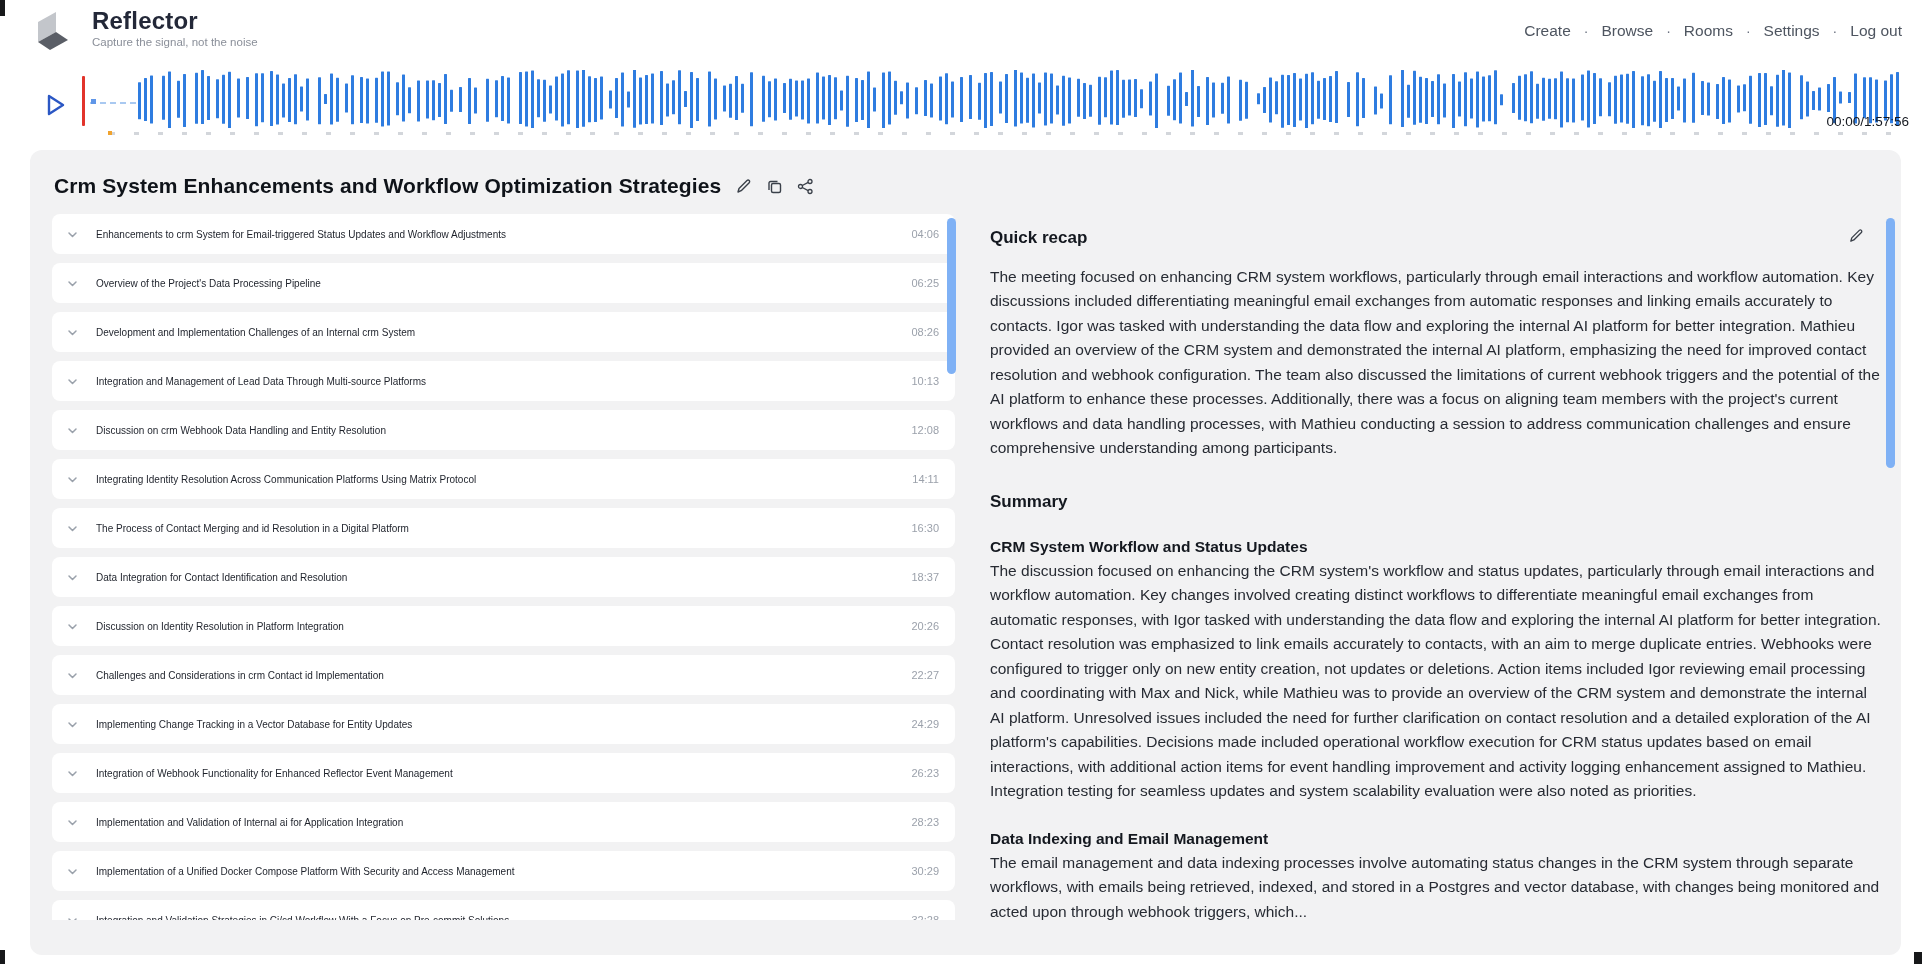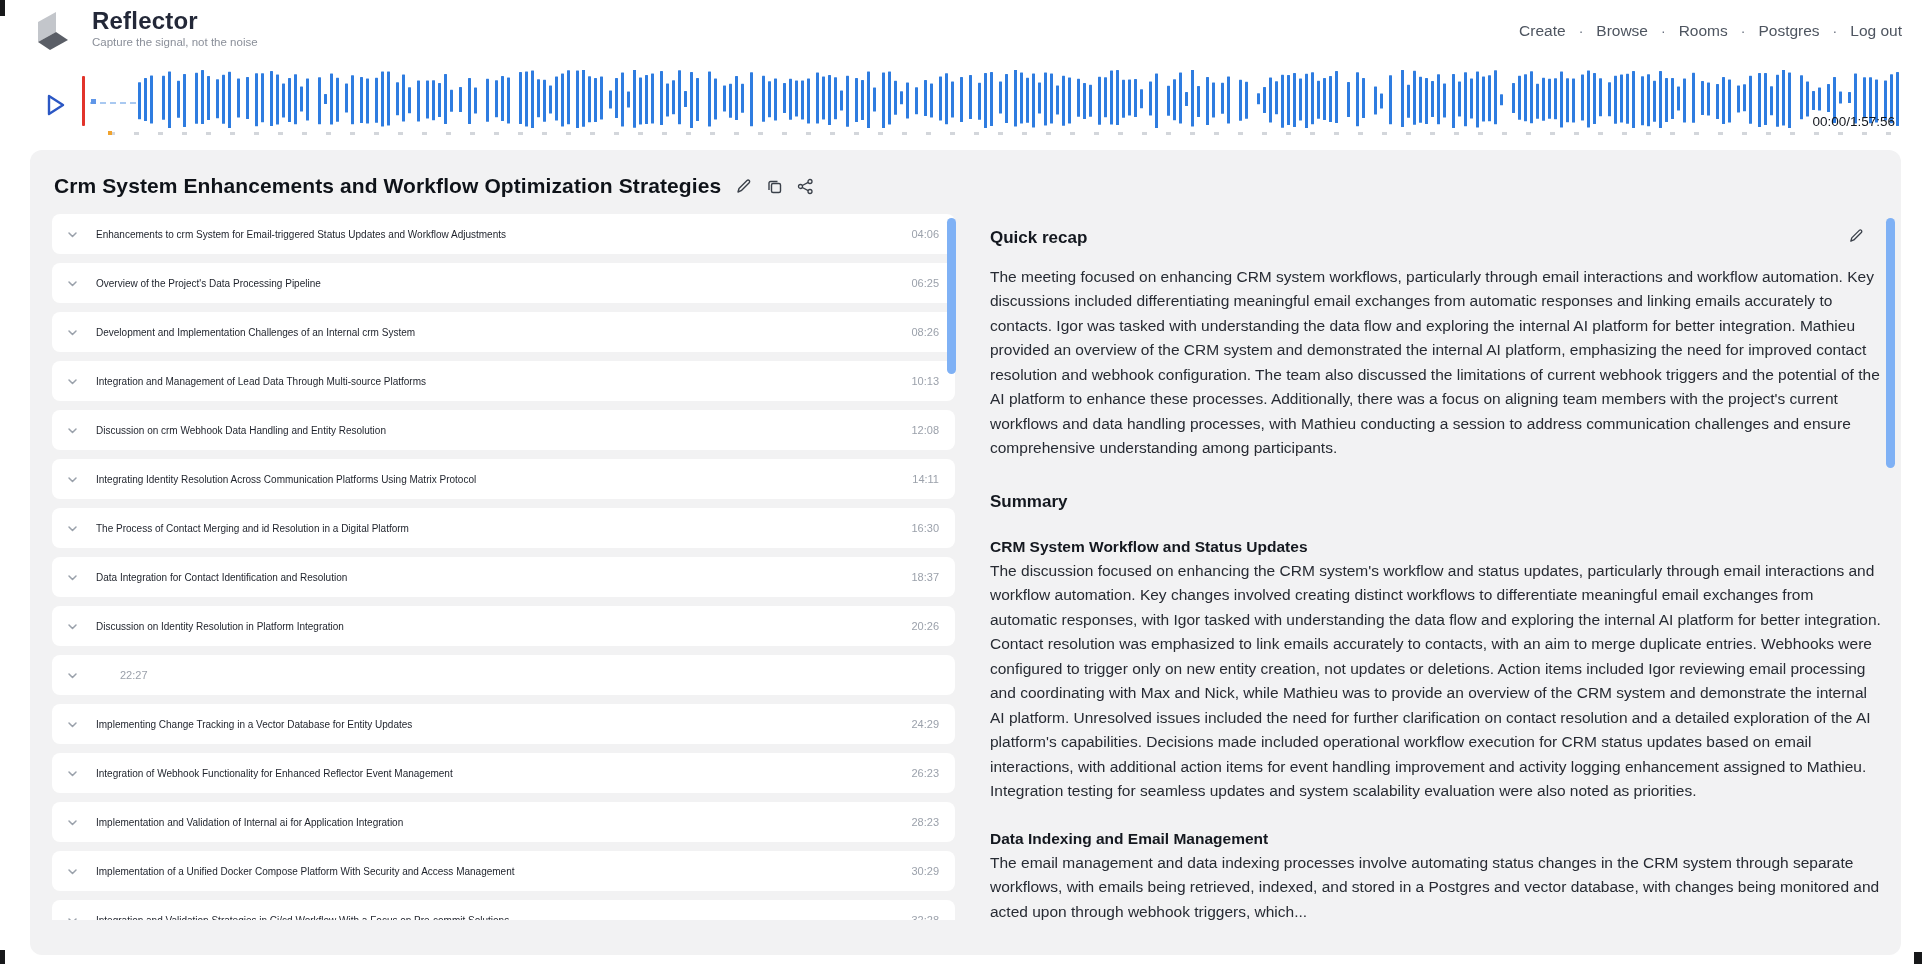--- a/index.html
+++ b/index.html
@@ -21,21 +21,21 @@
 
   
   .player { position:absolute; top:58px; left:0; right:0; height:88px; }
   .play-btn { position:absolute; left:46px; top:36px; width:20px; height:22px; cursor:pointer; }
   .cursor-line { position:absolute; left:82px; top:18px; width:3px; height:50px; border-radius:1px; }
   .silence { position:absolute; left:90px; top:44px; width:46px; border-top:2px dashed #a9c9f1; }
   .silence-dot { position:absolute; left:91px; top:41px; width:5px; height:5px; background:#5f96e8; }
   .wavebars { position:absolute; left:138px; right:19px; top:12px; height:58px;
               display:flex; align-items:center; overflow:hidden; }
   .wbar { flex:none; width:3px; border-radius:0.5px; }
-  .time-display { position:absolute; right:29px; top:56px; font-size:13.5px; color:#14181f; z-index:3;
+  .time-display { position:absolute; right:15px; top:56px; font-size:13.5px; color:#14181f; z-index:3;
                   font-family:"Liberation Sans", sans-serif; }
   .minimap { position:absolute; left:110px; right:22px; top:74px; height:3px;
              background:repeating-linear-gradient(90deg,#c8ccd2 0 5px, transparent 5px 24px); opacity:0.8; }
   .minimap-mark { position:absolute; left:108px; top:73px; width:4px; height:4px; background:#f0a32e; }
 
   
   .card { position:absolute; left:30px; top:150px; width:1871px; height:805px;
           background:#f2f2f3; border-radius:12px; }
 
   .title-row { position:absolute; left:24px; top:24px; display:flex; align-items:center; gap:14px; }
@@ -84,21 +84,21 @@
       <div class="brand-tagline">Capture the signal, not the noise</div>
     </div>
   </div>
   <div class="nav">
     <span class="nav-item">Create</span>
     <span class="dot">·</span>
     <span class="nav-item">Browse</span>
     <span class="dot">·</span>
     <span class="nav-item">Rooms</span>
     <span class="dot">·</span>
-    <span class="nav-item">Postgres</span>
+    <span class="nav-item">Settings</span>
     <span class="dot">·</span>
     <span class="nav-item">Log out</span>
   </div>
 </div>
 
 <div class="player">
   <svg class="play-btn" viewBox="0 0 20 22">
     <polygon points="3,2 17,11 3,20" fill="none" stroke="#2b57c4" stroke-width="2.4" stroke-linejoin="round"></polygon>
   </svg>
   <div class="cursor-line" style="background: rgb(226, 52, 43);"></div>
@@ -480,20 +480,21 @@
     <span class="topic-title">Discussion on Identity Resolution in Platform Integration</span>
     <span class="topic-time">20:26</span>
   </div>
 
   <div class="topic-row">
     <span class="topic-chevron">
       <svg width="13" height="13" viewBox="0 0 13 13">
         <polyline points="3,5 6.5,8.5 10,5" fill="none" stroke="#9aa1ab" stroke-width="1.5" stroke-linecap="round" stroke-linejoin="round"></polyline>
       </svg>
     </span>
+    <span class="topic-title">Challenges and Considerations in crm Contact id Implementation</span>
     <span class="topic-time">22:27</span>
   </div>
 
   <div class="topic-row">
     <span class="topic-chevron">
       <svg width="13" height="13" viewBox="0 0 13 13">
         <polyline points="3,5 6.5,8.5 10,5" fill="none" stroke="#9aa1ab" stroke-width="1.5" stroke-linecap="round" stroke-linejoin="round"></polyline>
       </svg>
     </span>
     <span class="topic-title">Implementing Change Tracking in a Vector Database for Entity Updates</span>

